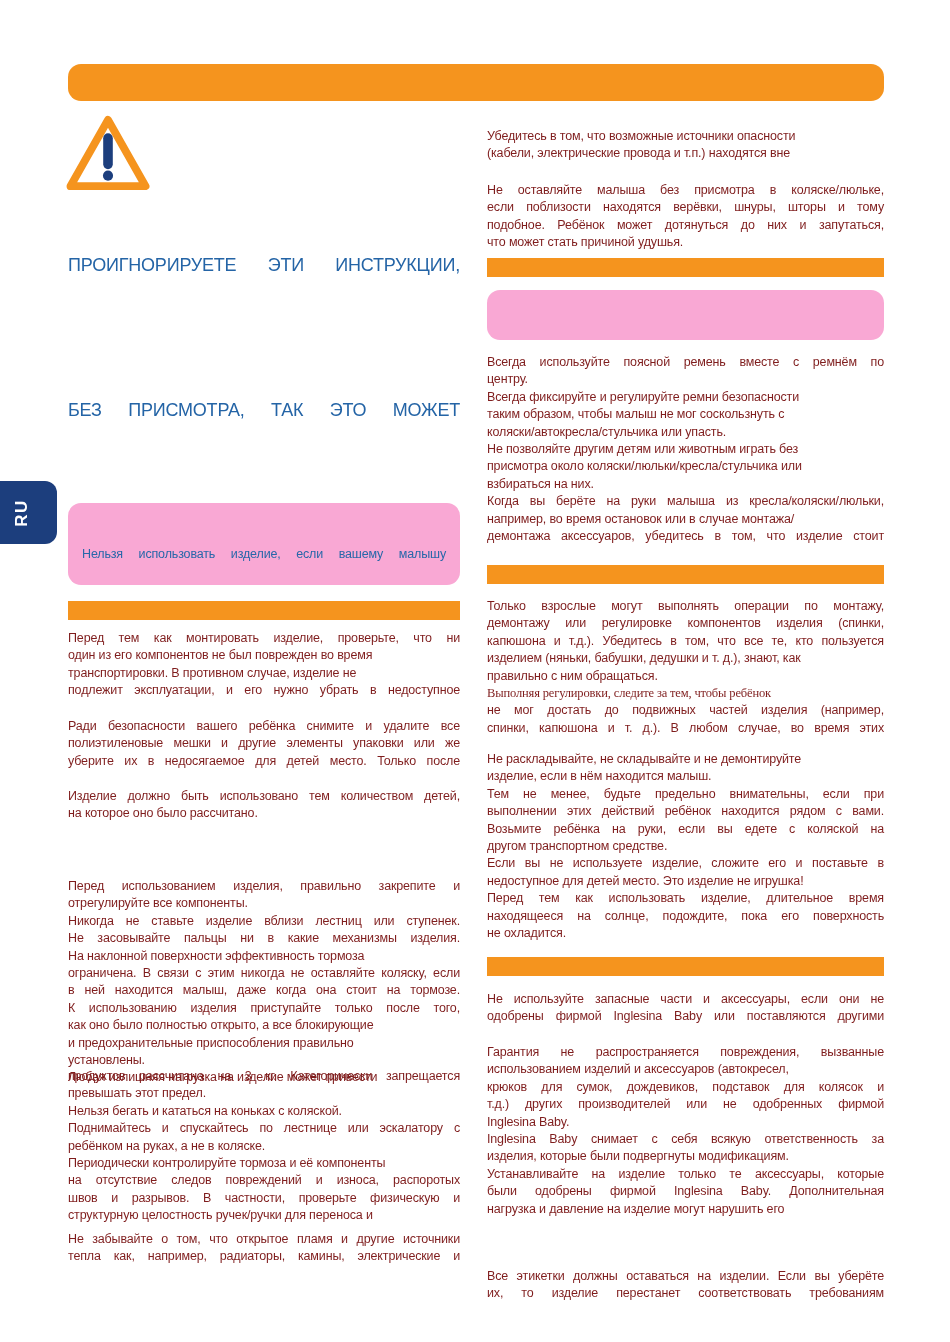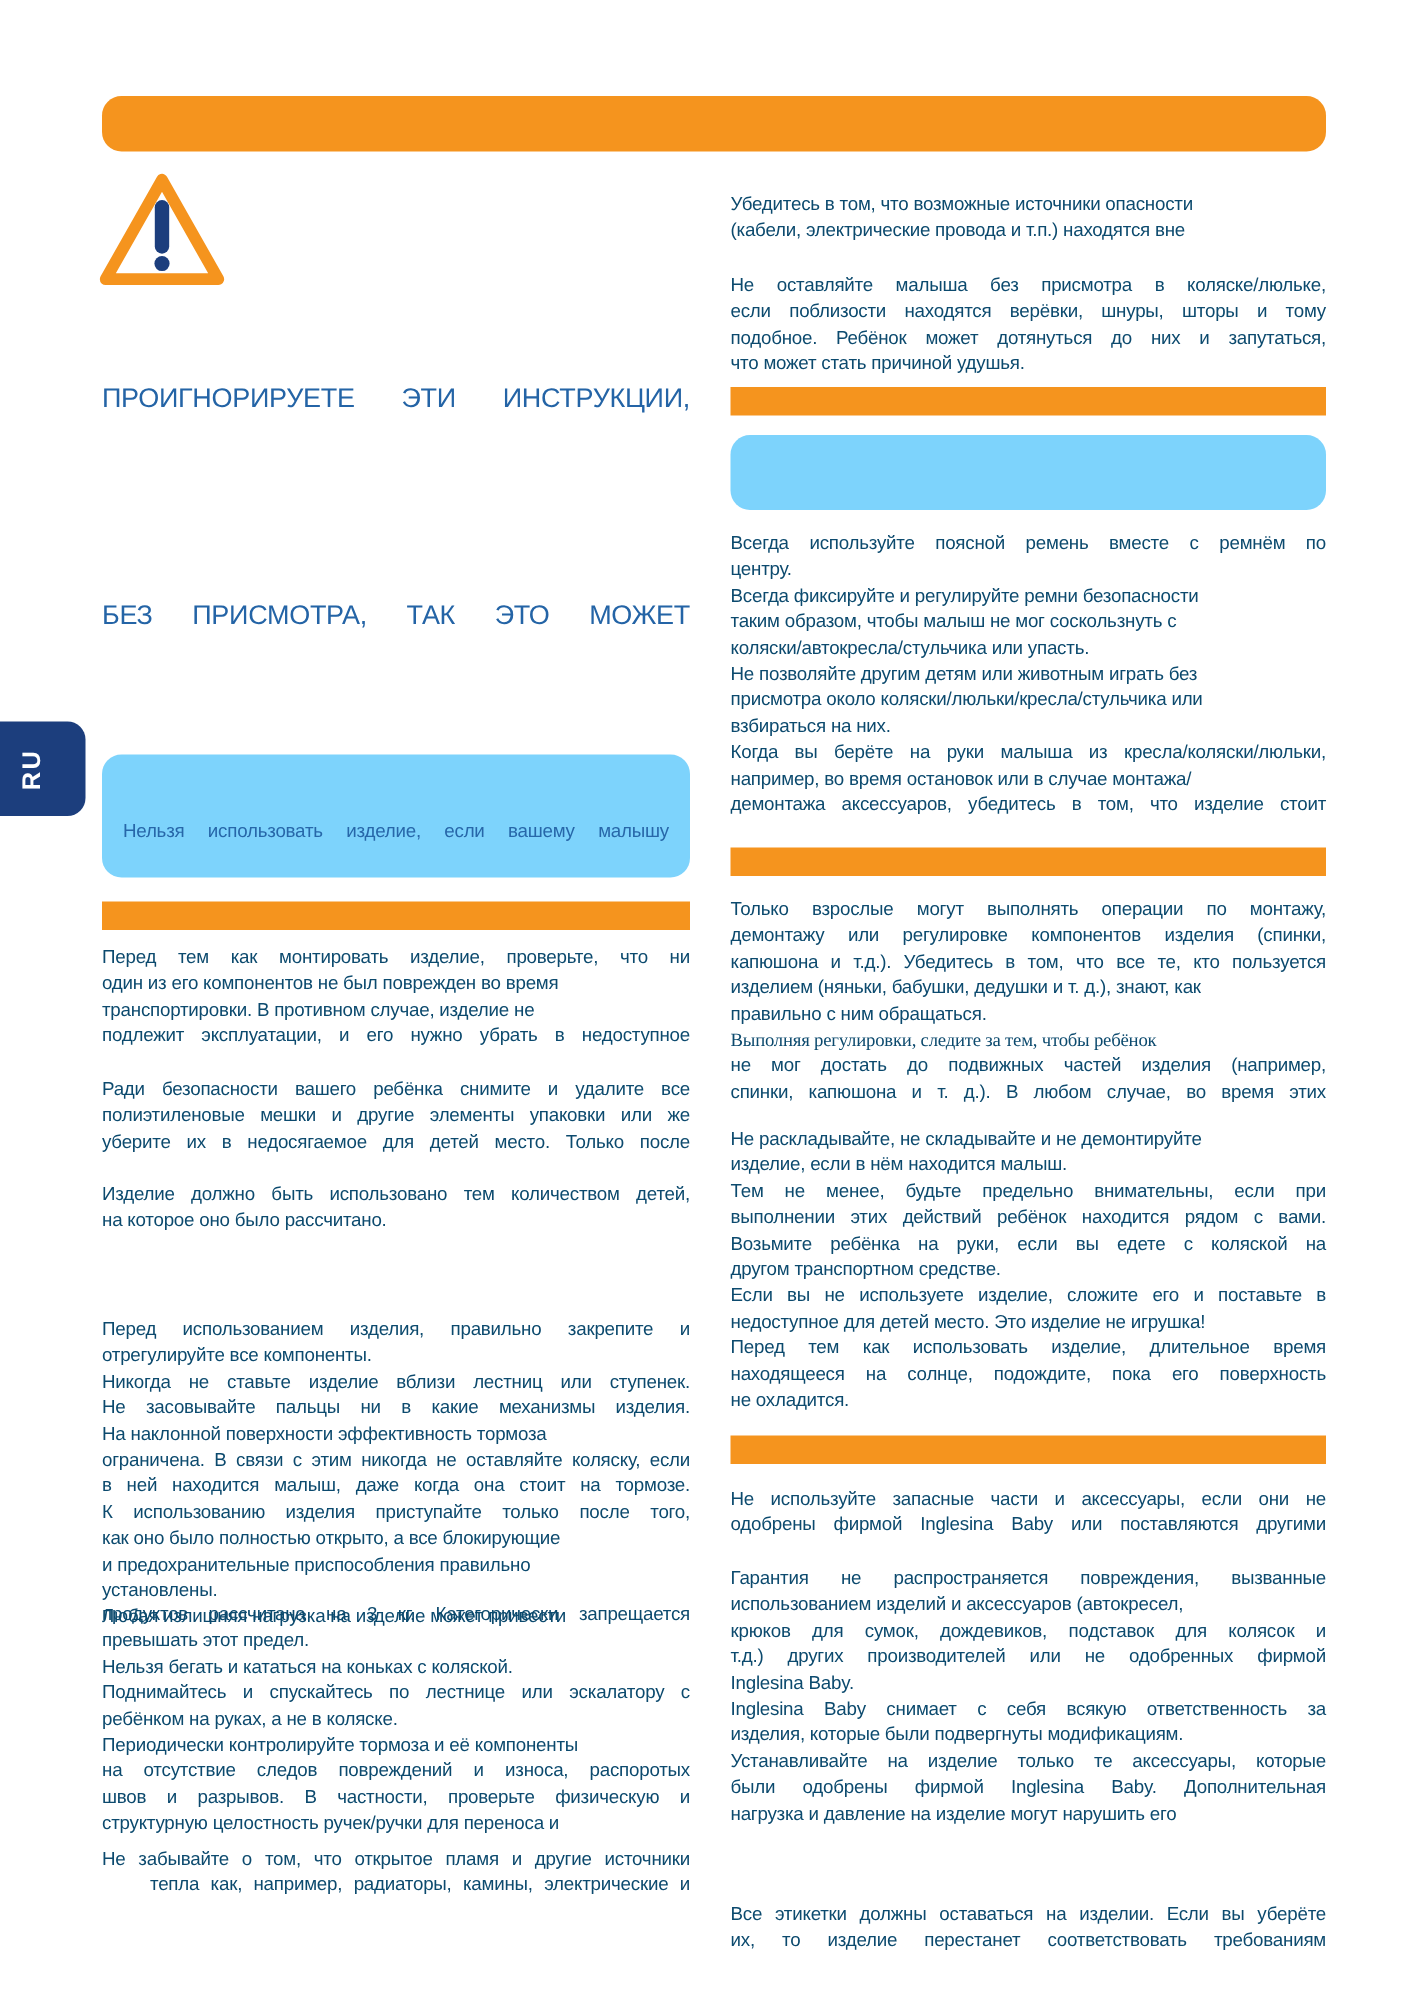--- a/index.html
+++ b/index.html
@@ -11,26 +11,26 @@
   .ru-tab{position:absolute;left:-14px;top:481px;width:71px;height:63px;background:#1C3E7D;
           border-radius:12px;display:flex;align-items:center;justify-content:center;}
   .ru-tab span{transform:rotate(-90deg);color:#ffffff;font-weight:bold;font-size:17px;
                letter-spacing:1.5px;}
   .col{position:absolute;top:0;height:1342px;}
   .col.left{left:68px;width:392px;}
   .col.right{left:487px;width:397px;}
   .col > div{position:absolute;left:0;right:0;}
   .heading{color:#2464A6;font-size:18px;line-height:26px;letter-spacing:-0.2px;
            text-align:justify;text-align-last:justify;white-space:normal;}
-  .callout{background:#7dd3fc;border-radius:13px;display:flex;align-items:flex-end;
+  .callout{background:#f9a8d4;border-radius:13px;display:flex;align-items:flex-end;
            padding:0 14px 22px 14px;box-sizing:border-box;}
   .callout-text{width:100%;color:#2767A9;font-size:12.5px;line-height:17px;
                 letter-spacing:-0.15px;text-align:justify;text-align-last:justify;}
   .section-bar{height:19px;background:#F5941E;}
-  .group{color:#0c4a6e;font-size:12.5px;line-height:17.4px;letter-spacing:-0.15px;}
+  .group{color:#7f1d1d;font-size:12.5px;line-height:17.4px;letter-spacing:-0.15px;}
   .line{text-align:justify;}
 </style>
 </head>
 <body>
 
 <div class="page">
 
   <div class="top-bar"></div>
 
   <svg class="warning-triangle" viewBox="0 0 100 94">
@@ -85,21 +85,21 @@
         <div class="line fitline" style="text-align-last: left;">Нельзя бегать и кататься на коньках с коляской.</div>
         <div class="line fitline" style="text-align-last: justify;">Поднимайтесь и спускайтесь по лестнице или эскалатору с</div>
         <div class="line fitline" style="text-align-last: left;">ребёнком на руках, а не в коляске.</div>
         <div class="line fitline" style="text-align-last: left;">Периодически контролируйте тормоза и её компоненты</div>
         <div class="line fitline" style="text-align-last: justify;">на отсутствие следов повреждений и износа, распоротых</div>
         <div class="line fitline" style="text-align-last: justify;">швов и разрывов. В частности, проверьте физическую и</div>
         <div class="line fitline" style="text-align-last: left;">структурную целостность ручек/ручки для переноса и</div>
       </div>
     <div class="group" style="top:1231px">
         <div class="line fitline" style="text-align-last: justify;">Не забывайте о том, что открытое пламя и другие источники</div>
-        <div class="line fitline" style="text-align-last: justify; margin-left: 32px;">тепла как, например, радиаторы, камины, электрические и</div>
+        <div class="line fitline" style="text-align-last: justify;">тепла как, например, радиаторы, камины, электрические и</div>
       </div>
   </div>
 
   <div class="col right">
     <div class="group" style="top:128px">
         <div class="line fitline" style="text-align-last: left;">Убедитесь в том, что возможные источники опасности</div>
         <div class="line fitline" style="text-align-last: left;">(кабели, электрические провода и т.п.) находятся вне</div>
       </div>
     <div class="group" style="top:182px">
         <div class="line fitline" style="text-align-last: justify;">Не оставляйте малыша без присмотра в коляске/люльке,</div>

